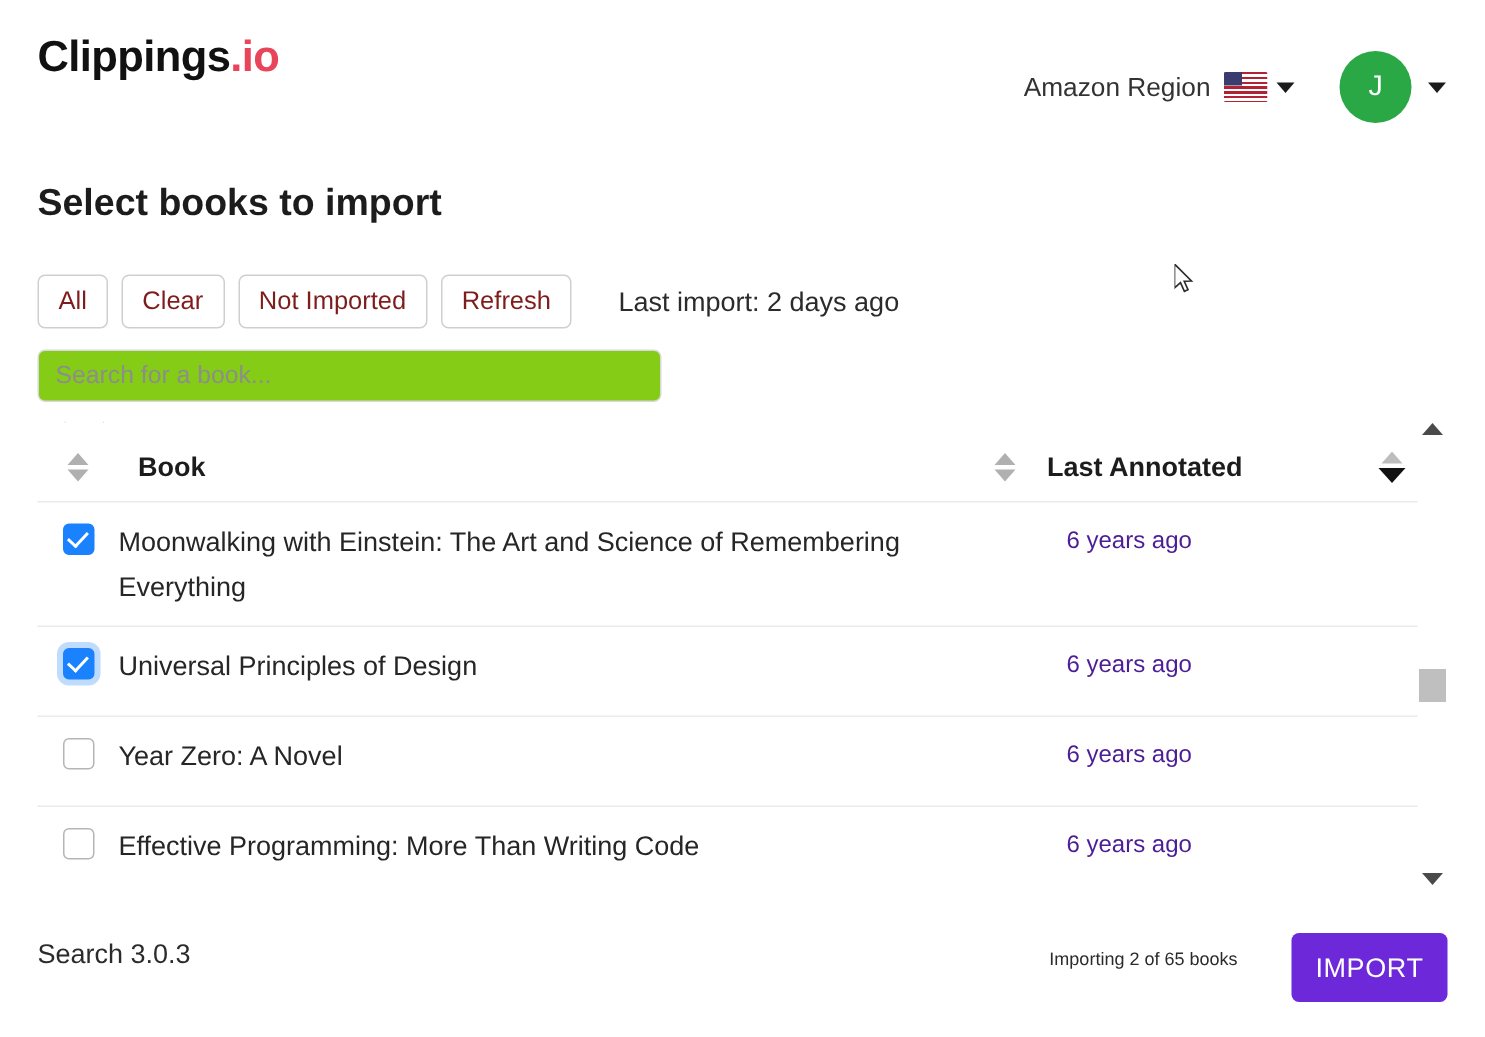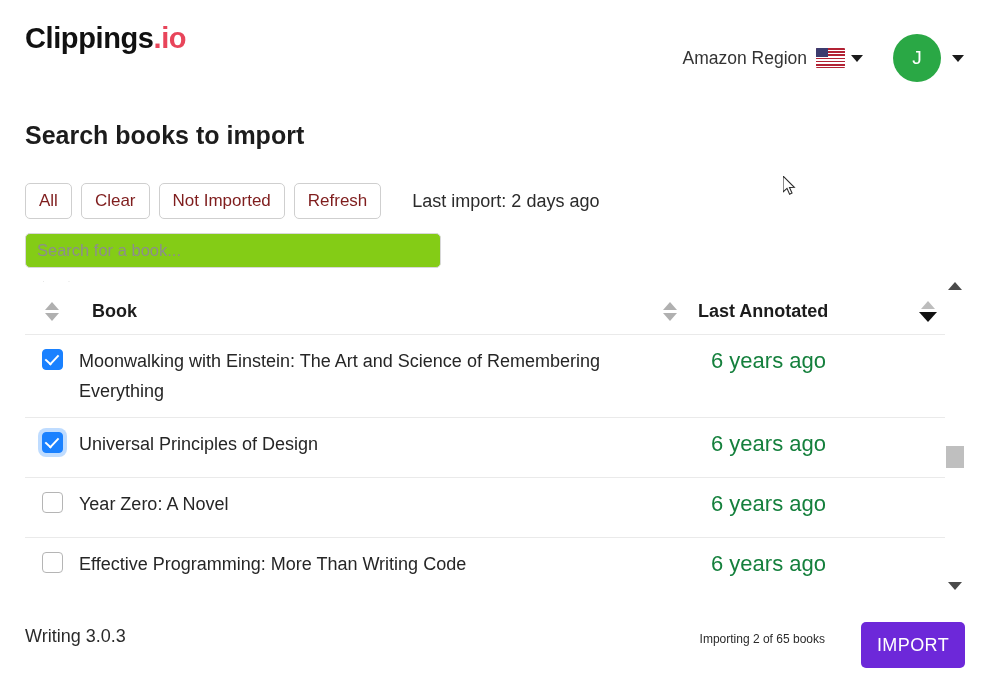--- a/index.html
+++ b/index.html
@@ -263,22 +263,22 @@
     align-items: flex-start;
     padding-top: 3px;
   }
   .book-title {
     font-size: 18px;
     color: #262626;
     line-height: 30px;
     max-width: 580px;
   }
   .annot-text {
-    font-size: 22px;
-    color: #15803d;
+    font-size: 16px;
+    color: #4c1d95;
     line-height: 30px;
   }
 
   
   .cb {
     width: 21px;
     height: 21px;
     border-radius: 4px;
     box-sizing: border-box;
     border: 1px solid #b5b5b5;
@@ -406,21 +406,21 @@
     <span class="avatar-group">
       <span class="avatar">
         <span>J</span>
       </span>
       <span class="caret-down"></span>
     </span>
 
   </div>
 </div>
 
-<div class="page-title">Search books to import</div>
+<div class="page-title">Select books to import</div>
 
 <div class="filter-row">
   <button class="filter-btn">All</button>
   <button class="filter-btn">Clear</button>
   <button class="filter-btn">Not Imported</button>
   <button class="filter-btn">Refresh</button>
   <span class="last-import">Last import: 2 days ago</span>
 </div>
 
 <input class="search-input" type="text" placeholder="Search for a book..." style="">
@@ -512,19 +512,19 @@
   </div>
 
 </div>
 
 <div class="scrollbar">
   <span class="sb-arrow-up"></span>
   <span class="sb-thumb"></span>
   <span class="sb-arrow-down"></span>
 </div>
 
-<div class="footer-version">Writing 3.0.3</div>
+<div class="footer-version">Search 3.0.3</div>
 <div class="footer-status">Importing 2 of 65 books</div>
 <button class="import-btn">IMPORT</button>
 
 <svg class="cursor" viewBox="0 0 14 20">
   <polygon points="0,0 0,16 4,12.4 6.6,18.2 9,17.1 6.5,11.5 11.3,11.3" fill="#ffffff" stroke="#2b2b2b" stroke-width="1.1"></polygon>
 </svg>
 
 </body></html>

